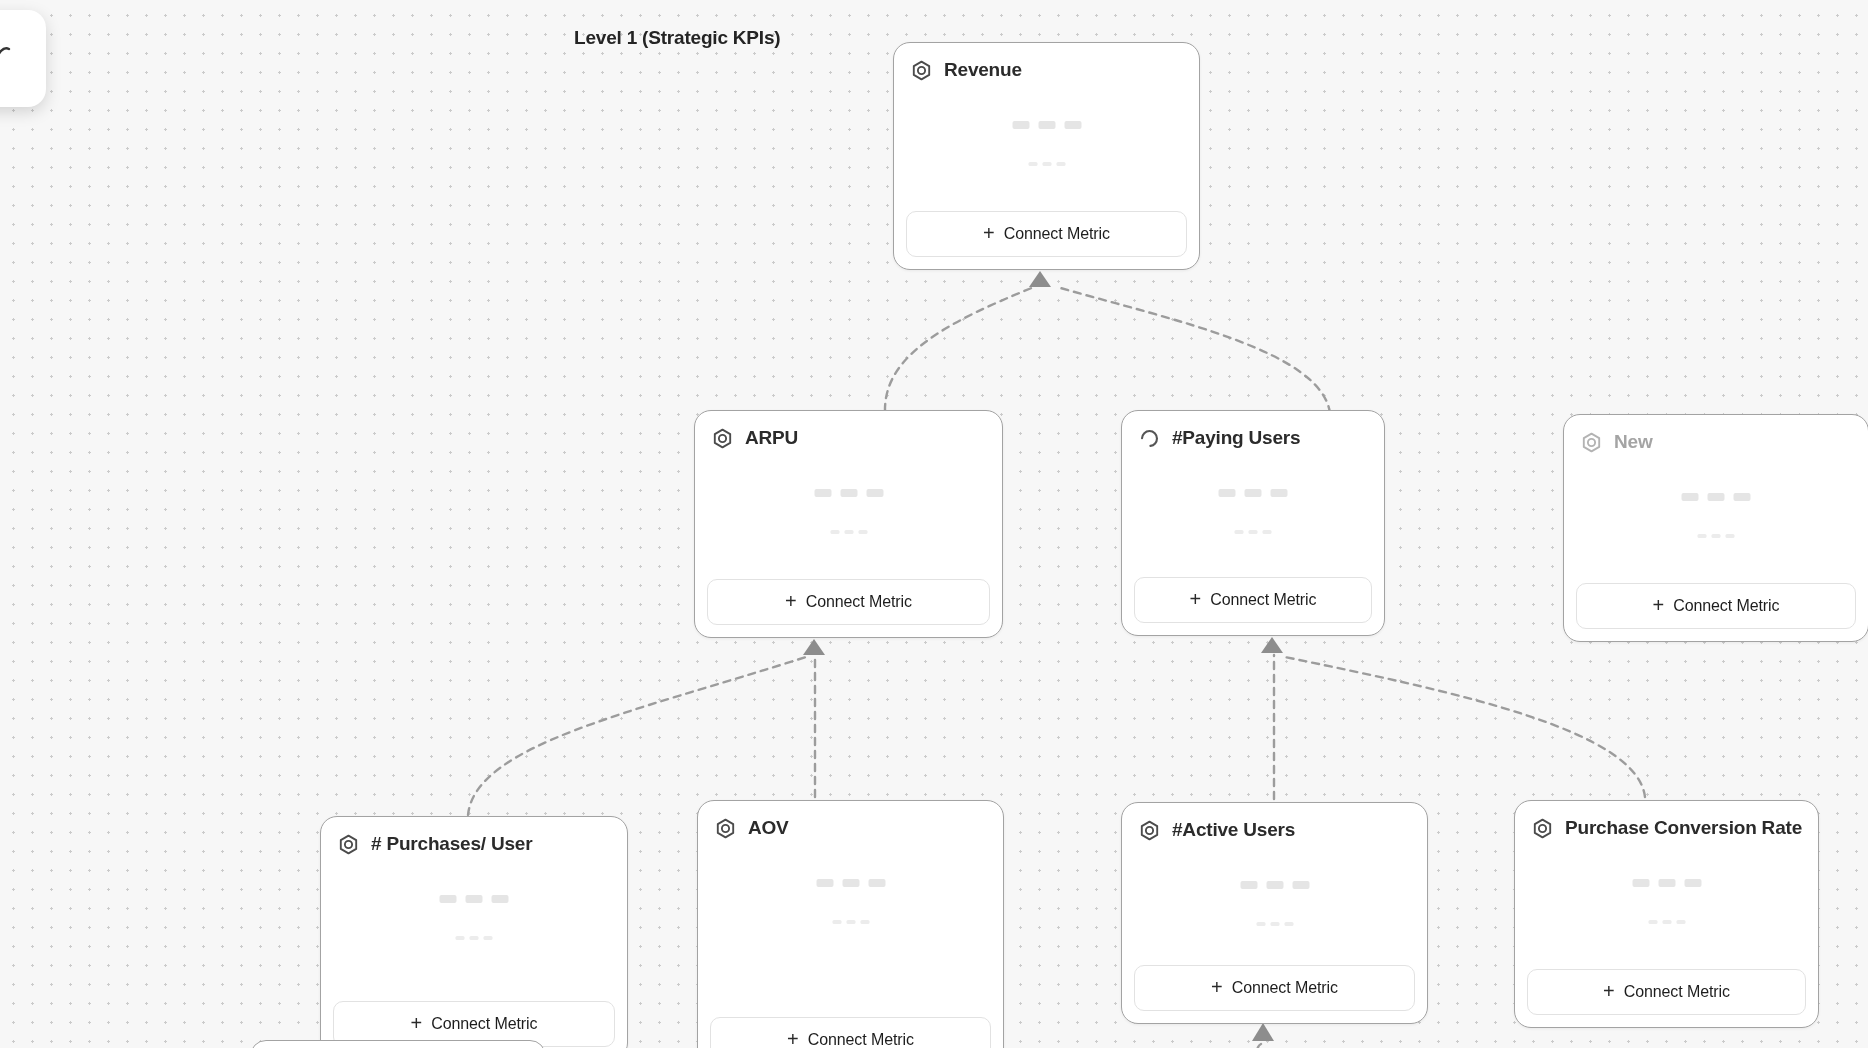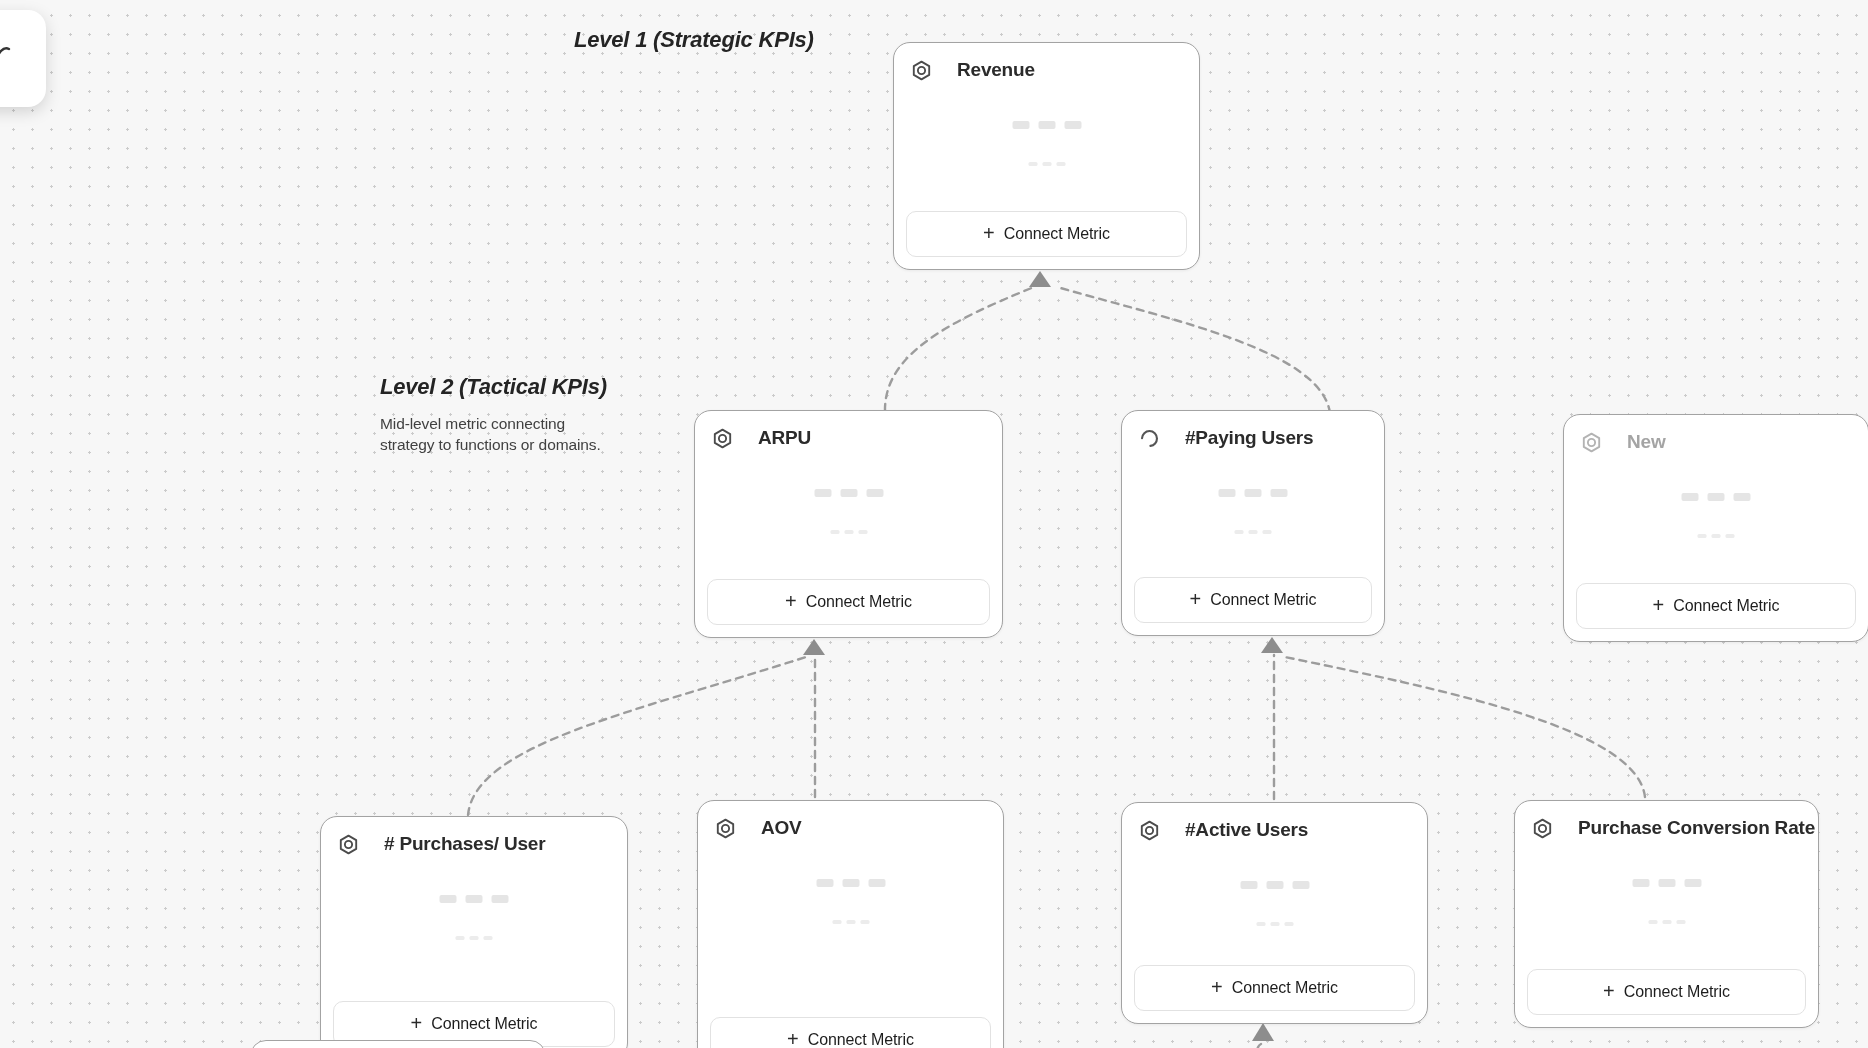--- a/index.html
+++ b/index.html
@@ -11,32 +11,32 @@
     background-position:4px 6px;
     font-family:"Liberation Sans", sans-serif;
     -webkit-font-smoothing:antialiased;
   }
   .canvas{position:absolute;inset:0;}
   svg.wires{position:absolute;inset:0;pointer-events:none;}
 
   
   .level{position:absolute;}
   .level h2{
-    margin:0 0 13px 0;font-size:22px;font-weight:700;color:#242424;letter-spacing:-0.2px;font-style:italic;
+    margin:0 0 13px 0;font-size:19px;font-weight:700;color:#242424;letter-spacing:-0.2px;
   }
   .level p{
     margin:0;font-size:15.5px;color:#414141;line-height:21px;letter-spacing:-0.1px;
   }
 
   
   .card{
     position:absolute;background:#ffffff;border:1.4px solid #a3a3a3;border-radius:17px;
     box-shadow:0 1px 3px rgba(0,0,0,0.06);box-sizing:border-box;
   }
-  .card-header{position:absolute;left:17px;top:16px;display:flex;align-items:center;gap:25px;}
+  .card-header{position:absolute;left:17px;top:16px;display:flex;align-items:center;gap:12px;}
   .card-title{font-size:19px;font-weight:700;color:#2b2b2b;letter-spacing:-0.2px;white-space:nowrap;}
   .card.muted .card-title{color:#a4a4a4;}
   .hex-icon svg, .spin-icon svg{display:block;}
   .skel{position:absolute;left:50%;transform:translateX(-50%);display:flex;align-items:center;}
   .skel.r1{top:78px;gap:9px;}
   .skel.r2{top:119px;gap:5px;}
   .skel.r1 i{width:17px;height:8px;background:#e5e5e5;border-radius:2px;display:block;}
   .skel.r2 i{width:9px;height:3.5px;background:#ececec;border-radius:1.5px;display:block;}
   .connect-btn{
     position:absolute;left:12px;right:12px;bottom:12px;height:46px;
@@ -76,27 +76,20 @@
       <polygon points="1040,271 1029,287 1051,287"></polygon>
       <polygon points="814,639 803,655 825,655"></polygon>
       <polygon points="1272,637 1261,653 1283,653"></polygon>
       <polygon points="1263,1023 1252,1041 1274,1041"></polygon>
     </g>
   </svg>
 
   <div class="level" style="left:574px;top:27px;">
     <h2>Level 1 (Strategic KPIs)</h2>
   </div>
-  <div class="level" style="left:380px;top:374px;">
-    <h2>Level 2 (Tactical KPIs)</h2>
-    <p>
-      <span style="display:block">Mid-level metric connecting</span>
-      <span style="display:block">strategy to functions or domains.</span>
-    </p>
-  </div>
 
   <div class="card" style="left:893px;top:42px;width:307px;height:228px;">
     <div class="card-header">
       <span class="hex-icon">
         <svg width="21" height="21" viewBox="0 0 18 18">
             <polygon points="9,1.4 15.6,5.2 15.6,12.8 9,16.6 2.4,12.8 2.4,5.2" fill="none" stroke="#4b4b4b" stroke-width="1.6" stroke-linejoin="round"></polygon>
             <circle cx="9" cy="9" r="3.1" fill="none" stroke="#4b4b4b" stroke-width="1.6"></circle>
           </svg>
       </span>
       <span class="card-title">Revenue</span>

